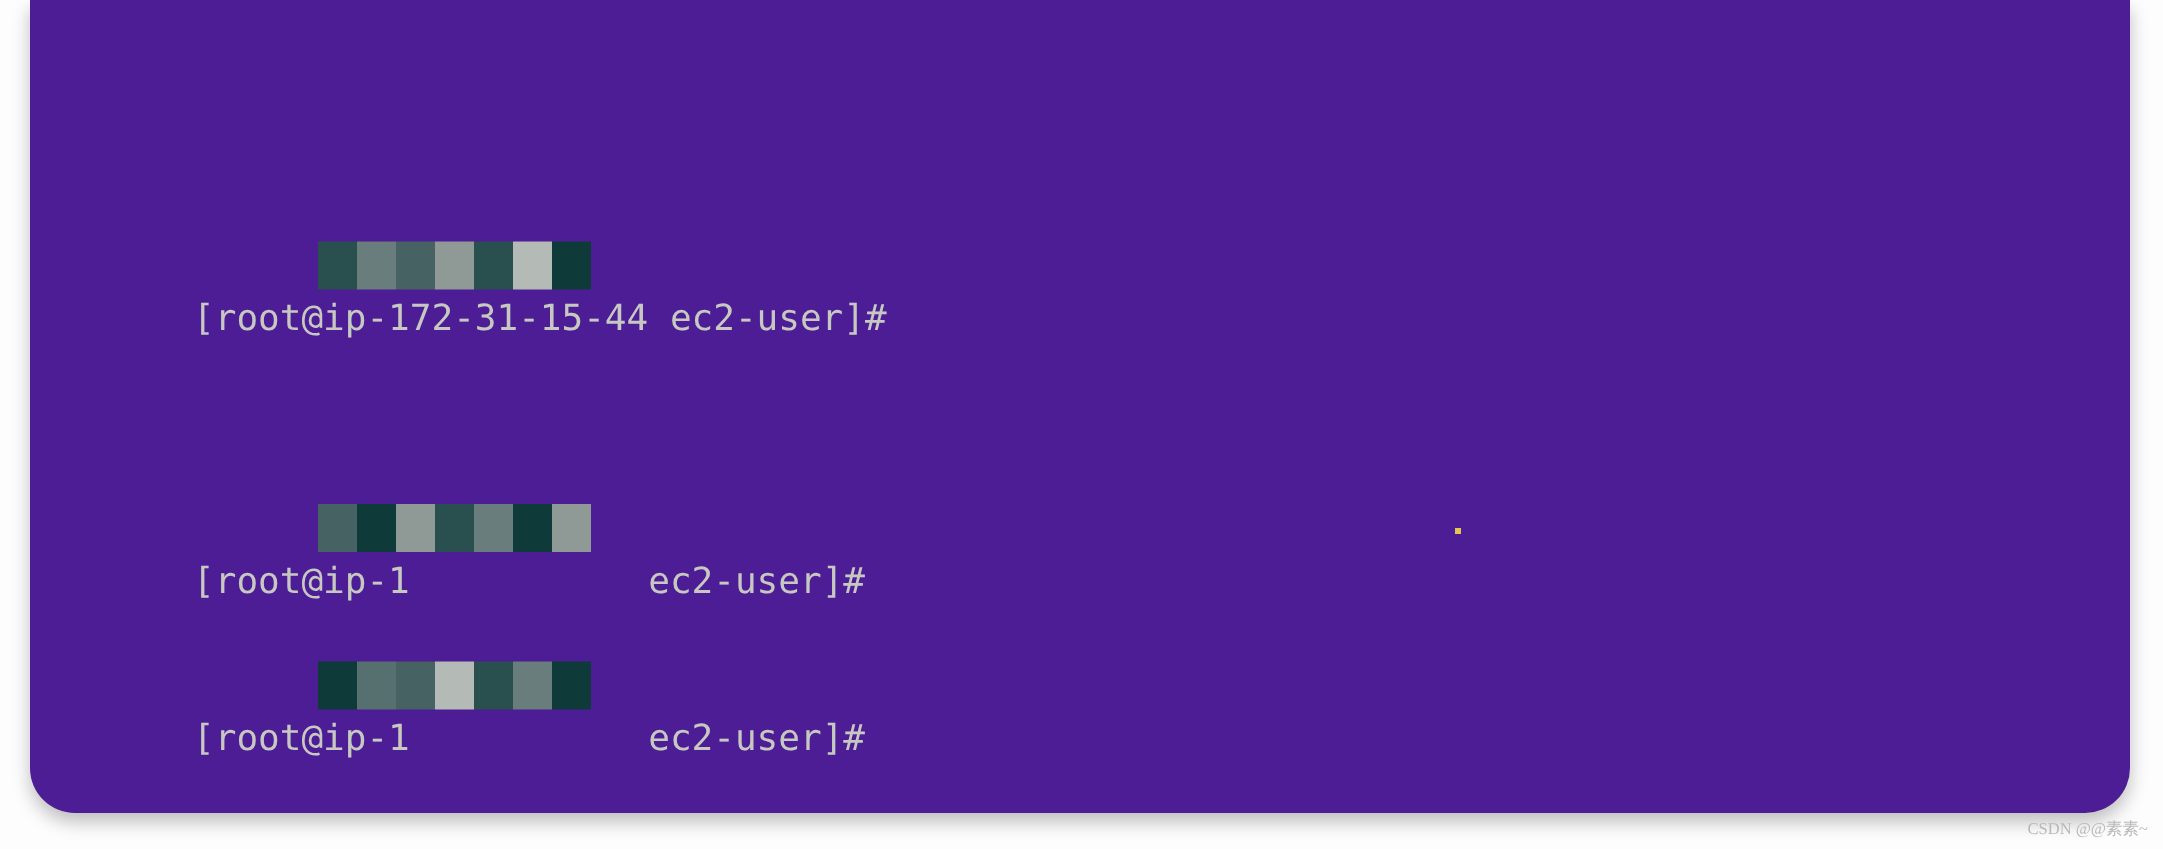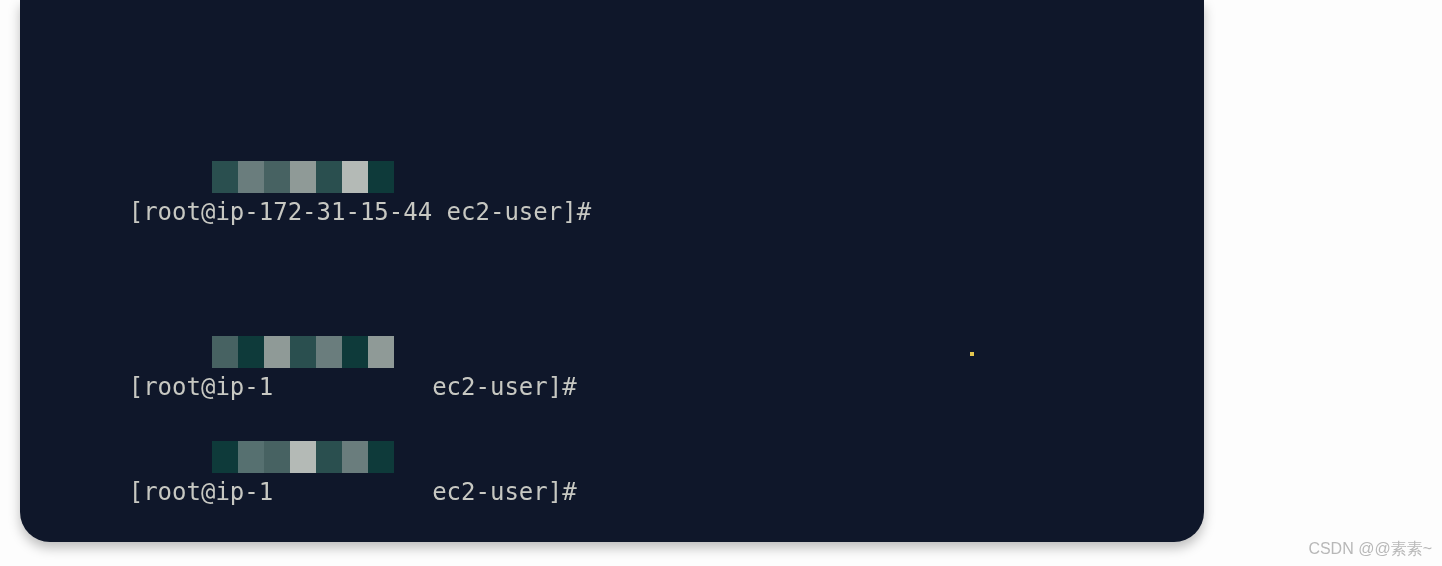--- a/index.html
+++ b/index.html
@@ -9,23 +9,23 @@
     font-family: "Menlo", "Consolas", "DejaVu Sans Mono", monospace;
     width: 1442px;
     height: 566px;
     position: relative;
     overflow: hidden;
   }
   .terminal-window {
     position: absolute;
     left: 20px;
     top: 0px;
-    width: 1184px;
+    width: 1400px;
     height: 522px;
-    background: #0f172a;
+    background: #4c1d95;
     border-radius: 0 0 30px 30px;
     box-shadow: 0 6px 12px rgba(0,0,0,0.25);
     overflow: hidden;
     padding-top: 20px;
   }
   .terminal-content {
     font-size: 24px;
     line-height: 35px;
     color: #c7c8c2;
     padding-left: 22px;
@@ -60,22 +60,22 @@
     left: 950px;
     top: 332px;
     width: 4px;
     height: 4px;
     background: #e3c64f;
   }
   .watermark {
     position: absolute;
     right: 10px;
     bottom: 6px;
-    font-family: Liberation Sans, sans-serif;
-    font-size: 16px;
+    font-family: Liberation Serif, serif;
+    font-size: 11px;
     color: #b8b8b8;
     margin-top: 45px;
   }
 </style>
 </head>
 <body>
 
 <div class="terminal-window">
   <div class="terminal-content">
 

